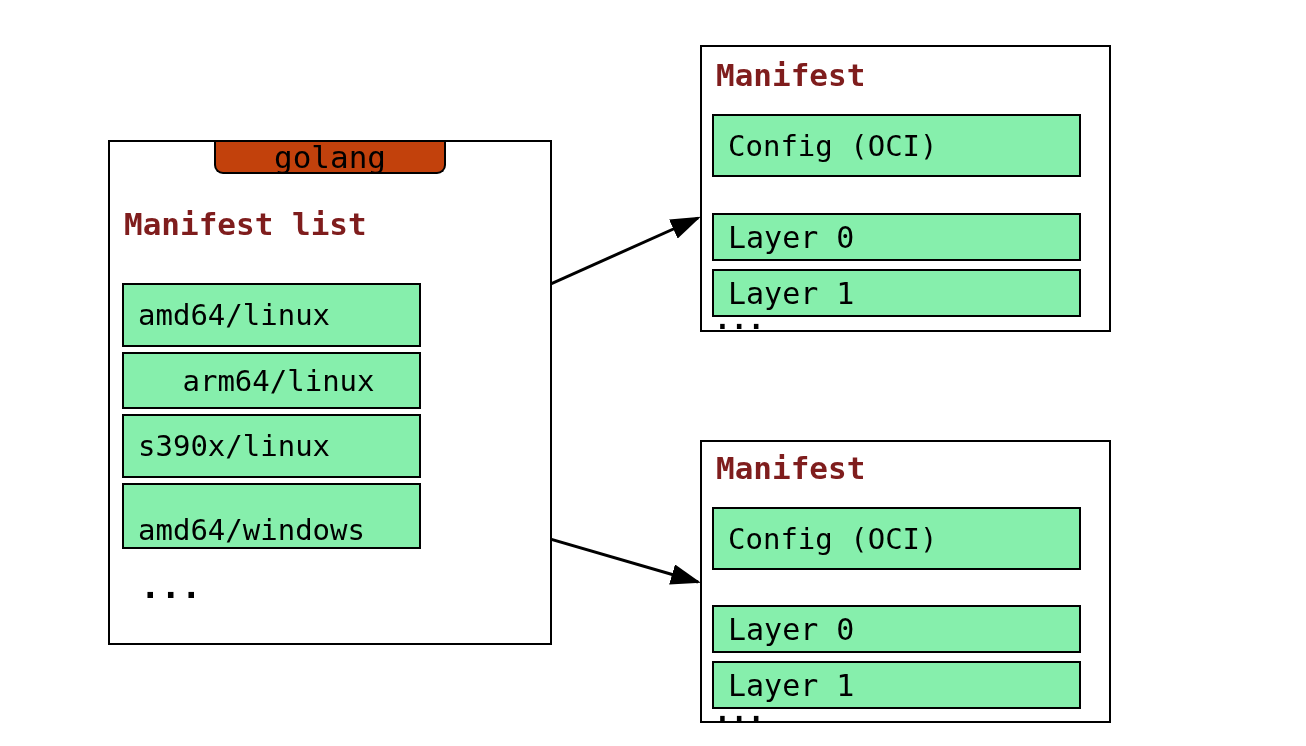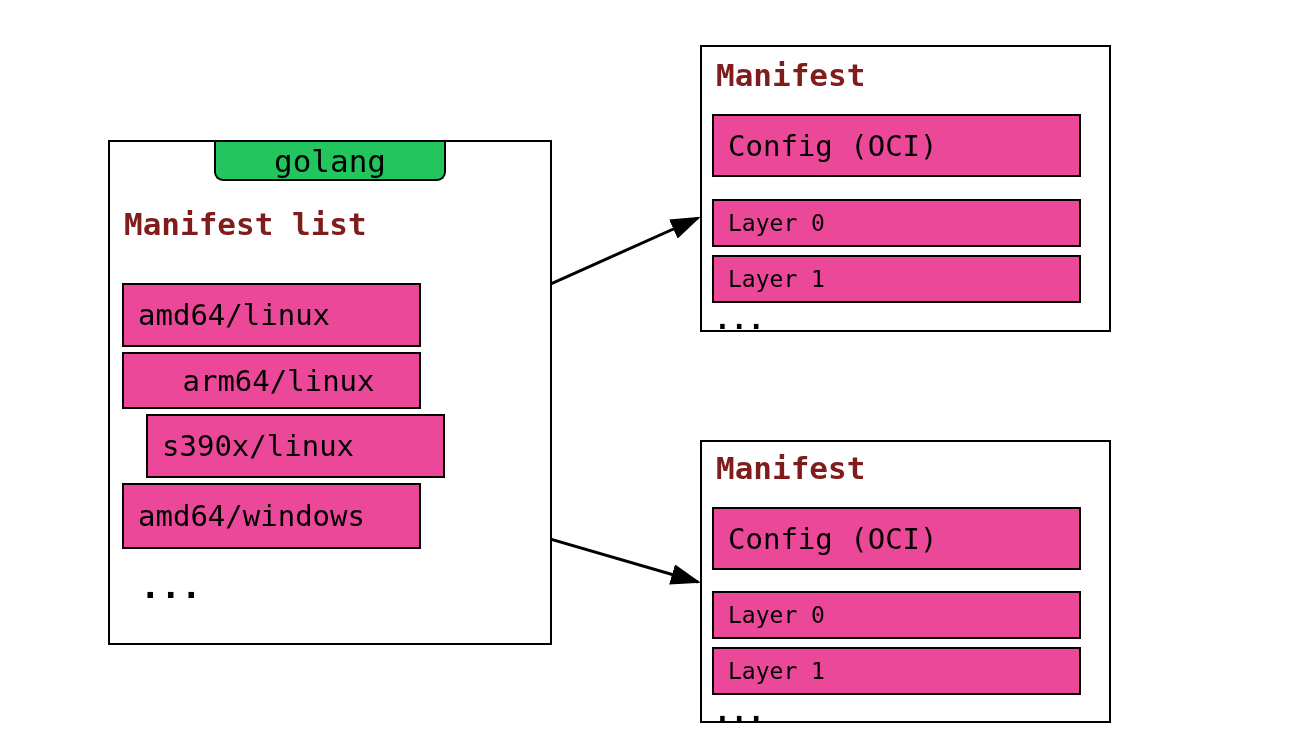--- a/index.html
+++ b/index.html
@@ -22,21 +22,21 @@
   
   .outer-box {
     position: absolute;
     box-sizing: border-box;
     background: #ffffff;
     border: 2px solid #000000;
   }
   .item-box {
     position: absolute;
     box-sizing: border-box;
-    background: #ec4899;
+    background: #86efac;
     border: 2px solid #000000;
     display: flex;
     align-items: center;
   }
   .item-label {
     font-family: "DejaVu Sans Mono", monospace;
     color: #000000;
     white-space: pre;
   }
   .heading {
@@ -59,23 +59,23 @@
     left: 108px;
     top: 140px;
     width: 444px;
     height: 505px;
   }
   #golang-tab {
     position: absolute;
     left: 214px;
     top: 142px;
     width: 232px;
-    height: 39px;
+    height: 32px;
     box-sizing: border-box;
-    background: #22c55e;
+    background: #c2410c;
     border: 2px solid #000000;
     border-top: none;
     border-radius: 0 0 9px 9px;
     display: flex;
     align-items: center;
     justify-content: center;
     font-family: "DejaVu Sans Mono", monospace;
     font-size: 31px;
     color: #000000;
   }
@@ -105,21 +105,21 @@
   .manifest-heading {
     left: 716px;
     font-size: 31px;
   }
   .manifest-item {
     left: 712px;
     width: 369px;
   }
   .config-item { font-size: 29px; }
   .config-item .item-label { padding-left: 14px; }
-  .layer-item { font-size: 23px; }
+  .layer-item { font-size: 30px; margin-top: 14px; }
   .layer-item .item-label { padding-left: 14px; }
   .manifest-ellipsis {
     left: 714px;
     font-size: 28px;
     font-weight: bold;
   }
 
   
   #arrow-layer {
     position: absolute;
@@ -154,25 +154,25 @@
   <div class="heading" id="manifest-list-heading">Manifest list</div>
 
   <div class="item-box platform-item" style="top:283px; height:64px;">
     <span class="item-label">amd64/linux</span>
   </div>
 
   <div class="item-box platform-item" style="top:352px; height:57px;justify-content:center;">
     <span class="item-label">arm64/linux</span>
   </div>
 
-  <div class="item-box platform-item" style="top:414px; height:64px;margin-left:24px;">
+  <div class="item-box platform-item" style="top:414px; height:64px;">
     <span class="item-label">s390x/linux</span>
   </div>
 
-  <div class="item-box platform-item" style="top:483px; height:66px;">
+  <div class="item-box platform-item" style="top:483px; height:66px;align-items:flex-end;">
     <span class="item-label">amd64/windows</span>
   </div>
 
   <div class="ellipsis" id="manifest-list-ellipsis">...</div>
 
   <div class="outer-box manifest-box" style="top:45px; height:287px;"></div>
 
   <div class="heading manifest-heading" style="top:57px;">Manifest</div>
 
   <div class="item-box manifest-item config-item" style="top:114px; height:63px;">

